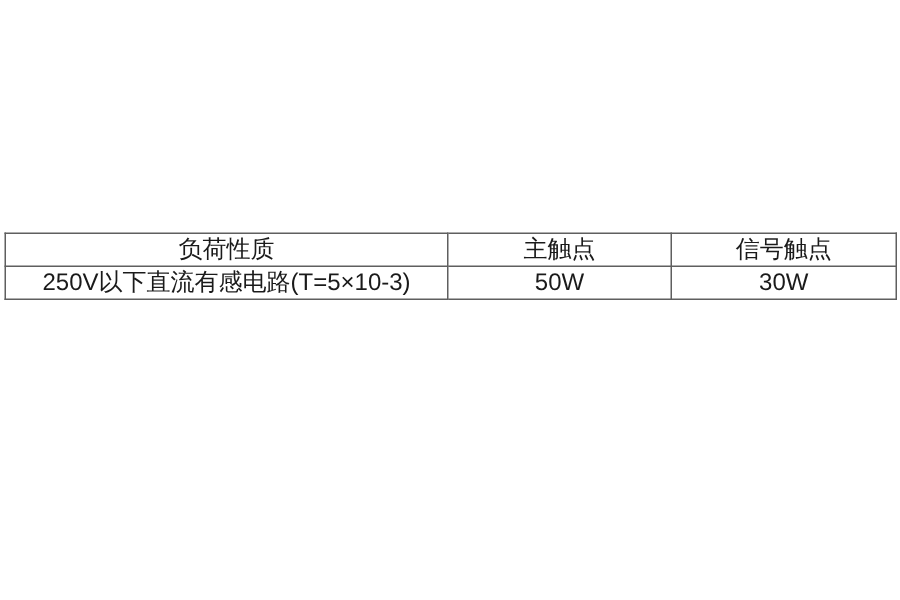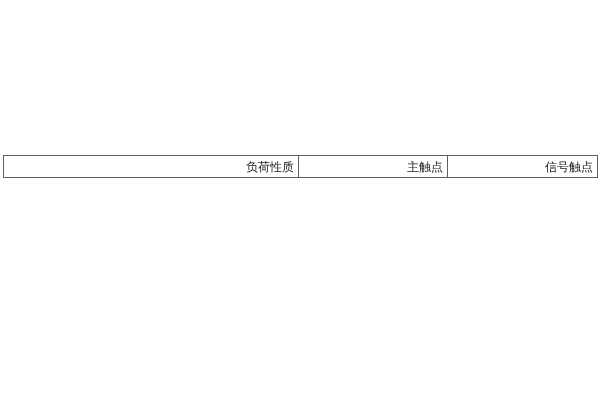--- a/index.html
+++ b/index.html
@@ -24,23 +24,23 @@
     border-collapse: collapse;
     table-layout: fixed;
     width: 100%;
     background: #ffffff;
   }
   table.spec-table th,
   table.spec-table td {
     border: 1px solid #5f5f5f;
     height: 21px;
     padding: 0 4px;
-    text-align: right;
+    text-align: center;
     vertical-align: middle;
-    font-size: 12px;
+    font-size: 16px;
     font-weight: normal;
     color: #1a1a1a;
     line-height: 1;
     white-space: nowrap;
     overflow: hidden;
   }
   col.c1 { width: 295px; }
   col.c2 { width: 149px; }
   col.c3 { width: 150px; }
 </style>
@@ -55,15 +55,20 @@
       <col class="c3">
     </colgroup>
     <thead>
       <tr>
         <th>负荷性质</th>
         <th>主触点</th>
         <th>信号触点</th>
       </tr>
     </thead>
     <tbody>
+      <tr>
+        <td>250V以下直流有感电路(T=5×10-3)</td>
+        <td>50W</td>
+        <td>30W</td>
+      </tr>
     </tbody>
   </table>
 </div>
 
 </body></html>

